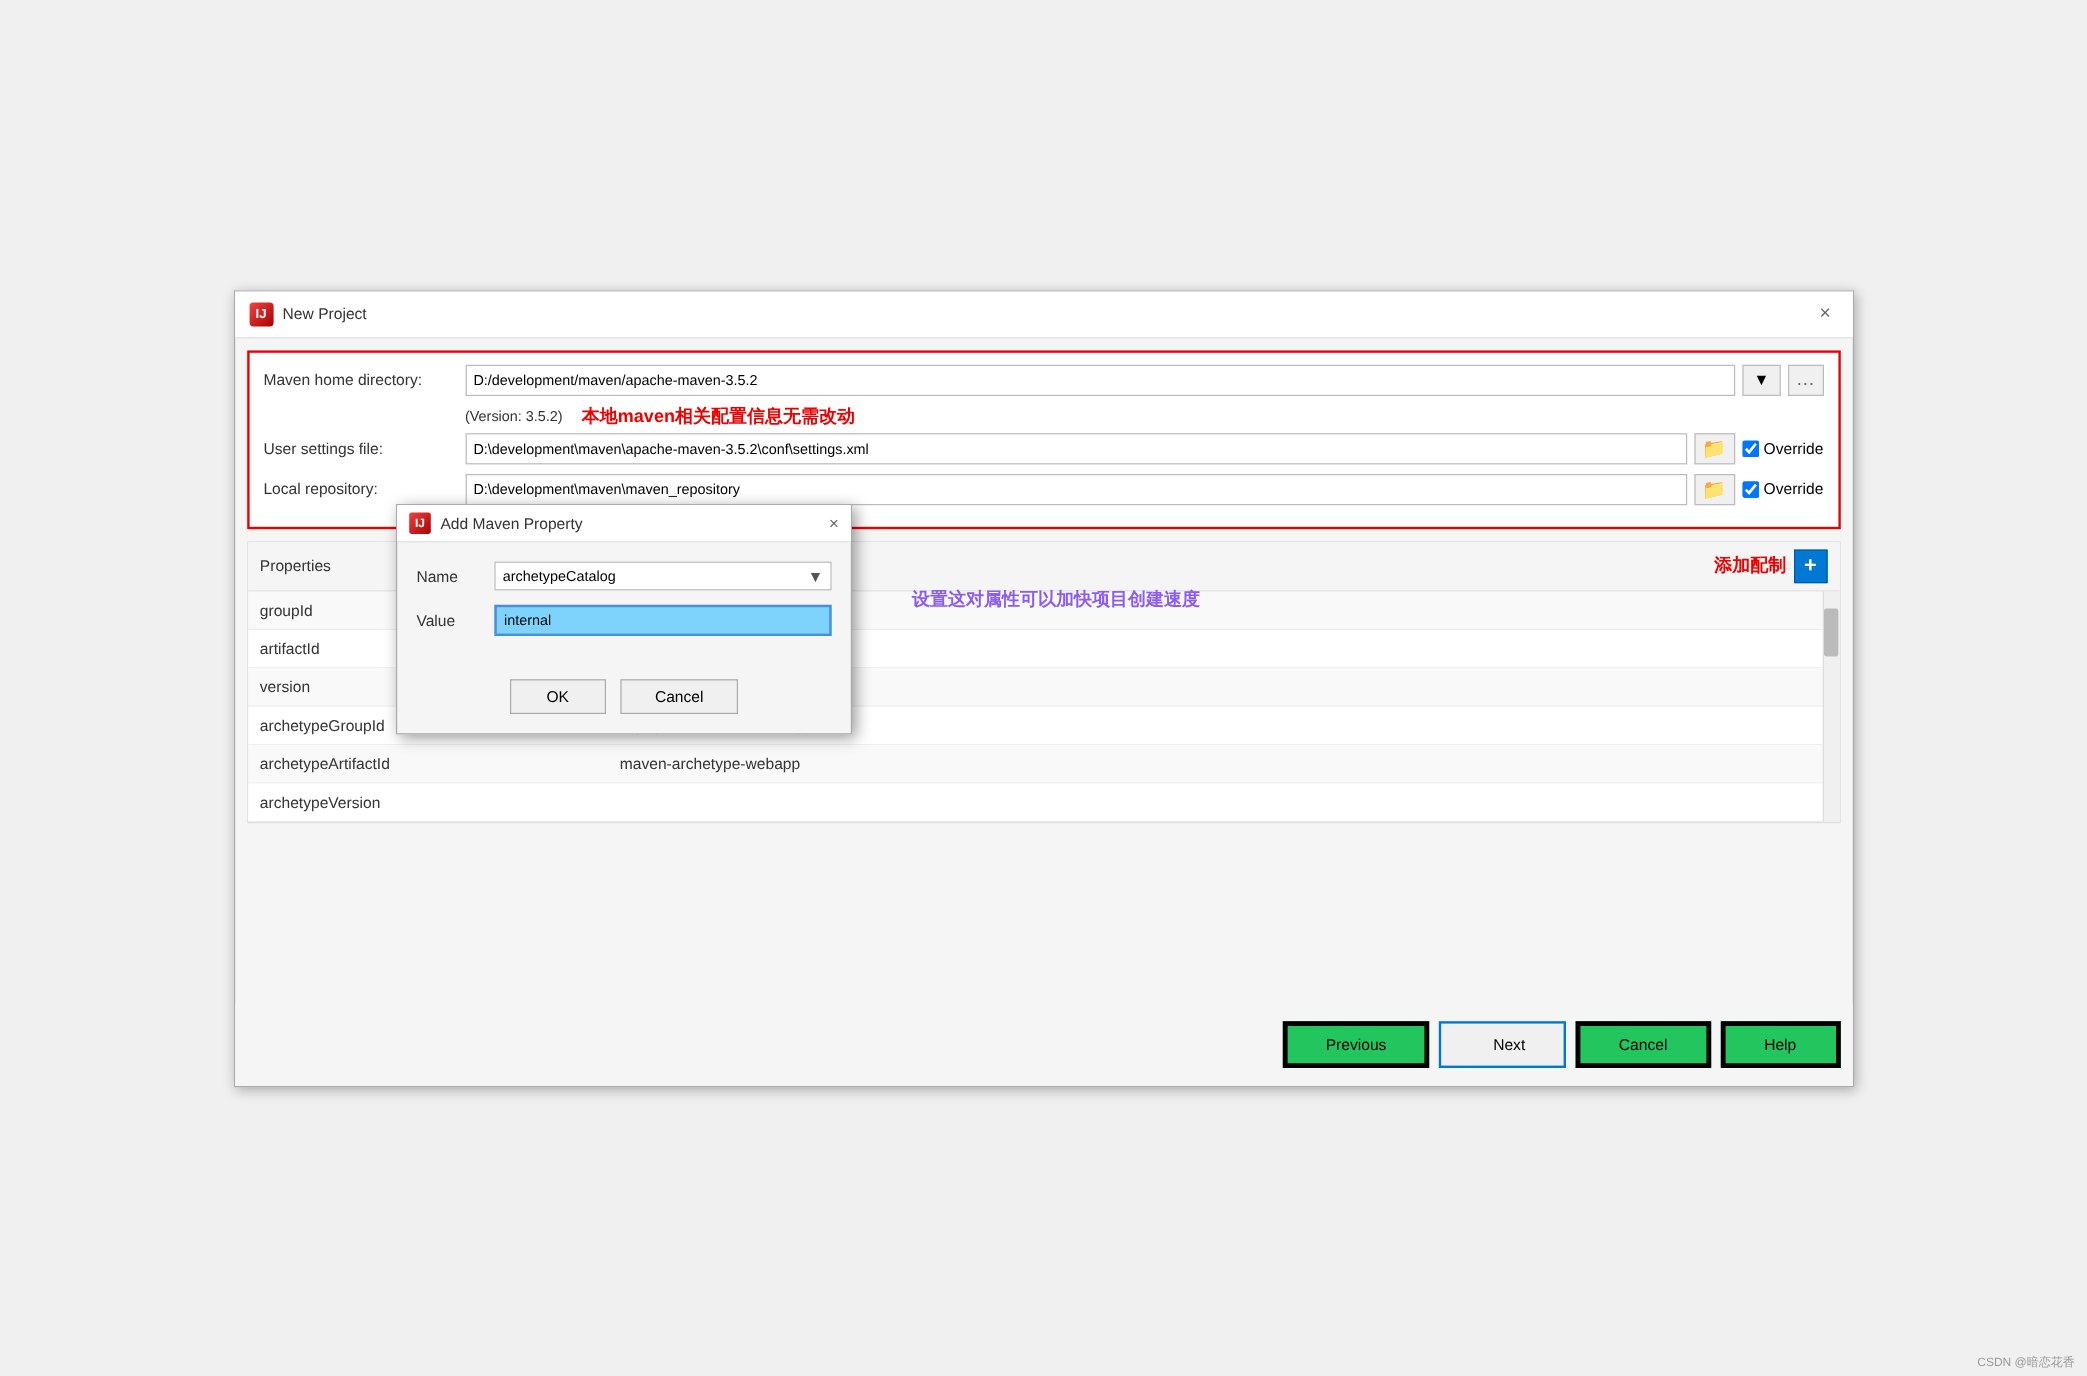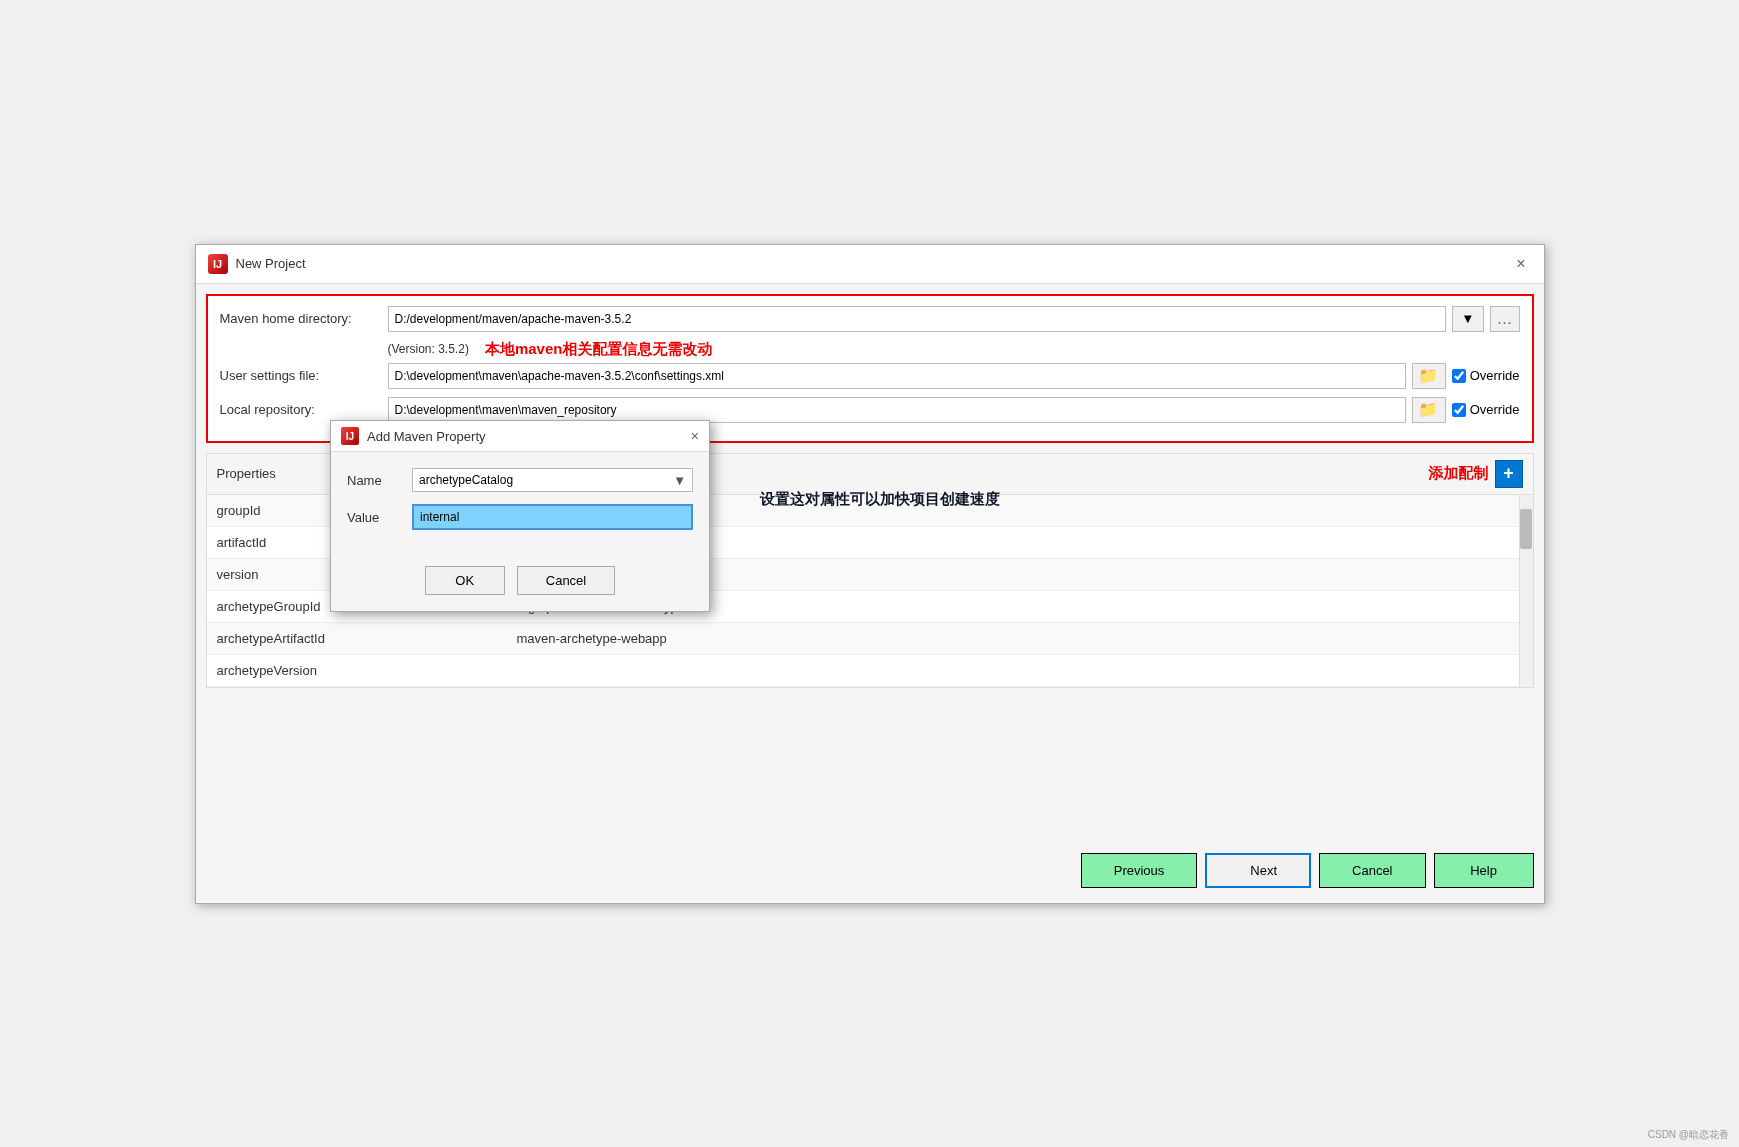--- a/index.html
+++ b/index.html
@@ -172,22 +172,22 @@
     
     .footer {
       display: flex;
       justify-content: flex-end;
       padding: 15px 10px;
       gap: 8px;
       background: #f5f5f5;
     }
     .footer-btn {
       padding: 8px 32px;
-      border: 1px solid #000000;
-      background: #86efac;
+      border: 4px solid #000000;
+      background: #22c55e;
       cursor: pointer;
       font-size: 13px;
       min-width: 100px;
     }
     .footer-btn.primary {
       border: 2px solid #0078d4;
       background: #f0f0f0;
       padding-left: 43px;
     }
     .modal {
@@ -438,16 +438,16 @@
         <span class="modal-field-label">Value</span>
         <input class="modal-value-input" type="text" value="internal" style="">
       </div>
     </div>
     <div class="modal-footer">
       <button class="modal-ok-btn">OK</button>
       <button class="modal-cancel-btn">Cancel</button>
     </div>
   </div>
 
-  <div style="position:absolute; top:490px; left:760px; color:#0f172a; font-size:15px; font-weight:bold; white-space:nowrap; pointer-events:none;">设置这对属性可以加快项目创建速度</div>
+  <div style="position:absolute; top:490px; left:760px; color:#8b5cf6; font-size:15px; font-weight:bold; white-space:nowrap; pointer-events:none;">设置这对属性可以加快项目创建速度</div>
 </div>
 
 <div class="watermark">CSDN @暗恋花香</div>
 
 </body></html>

